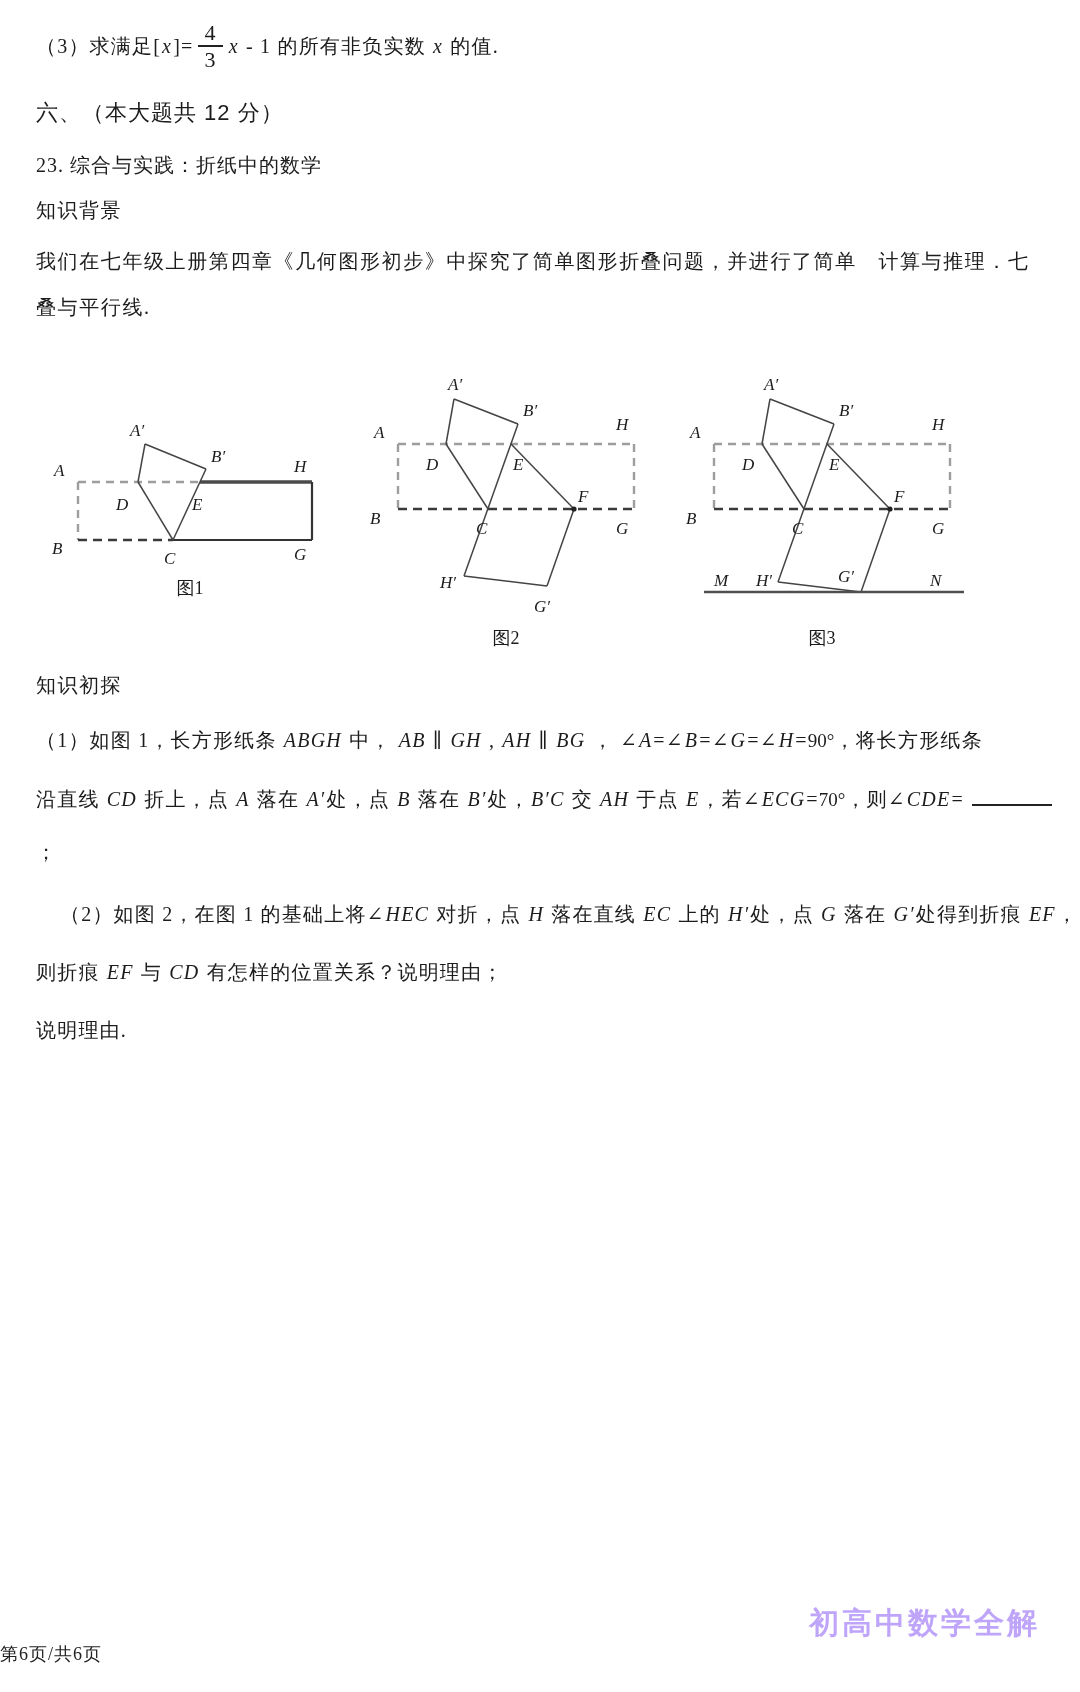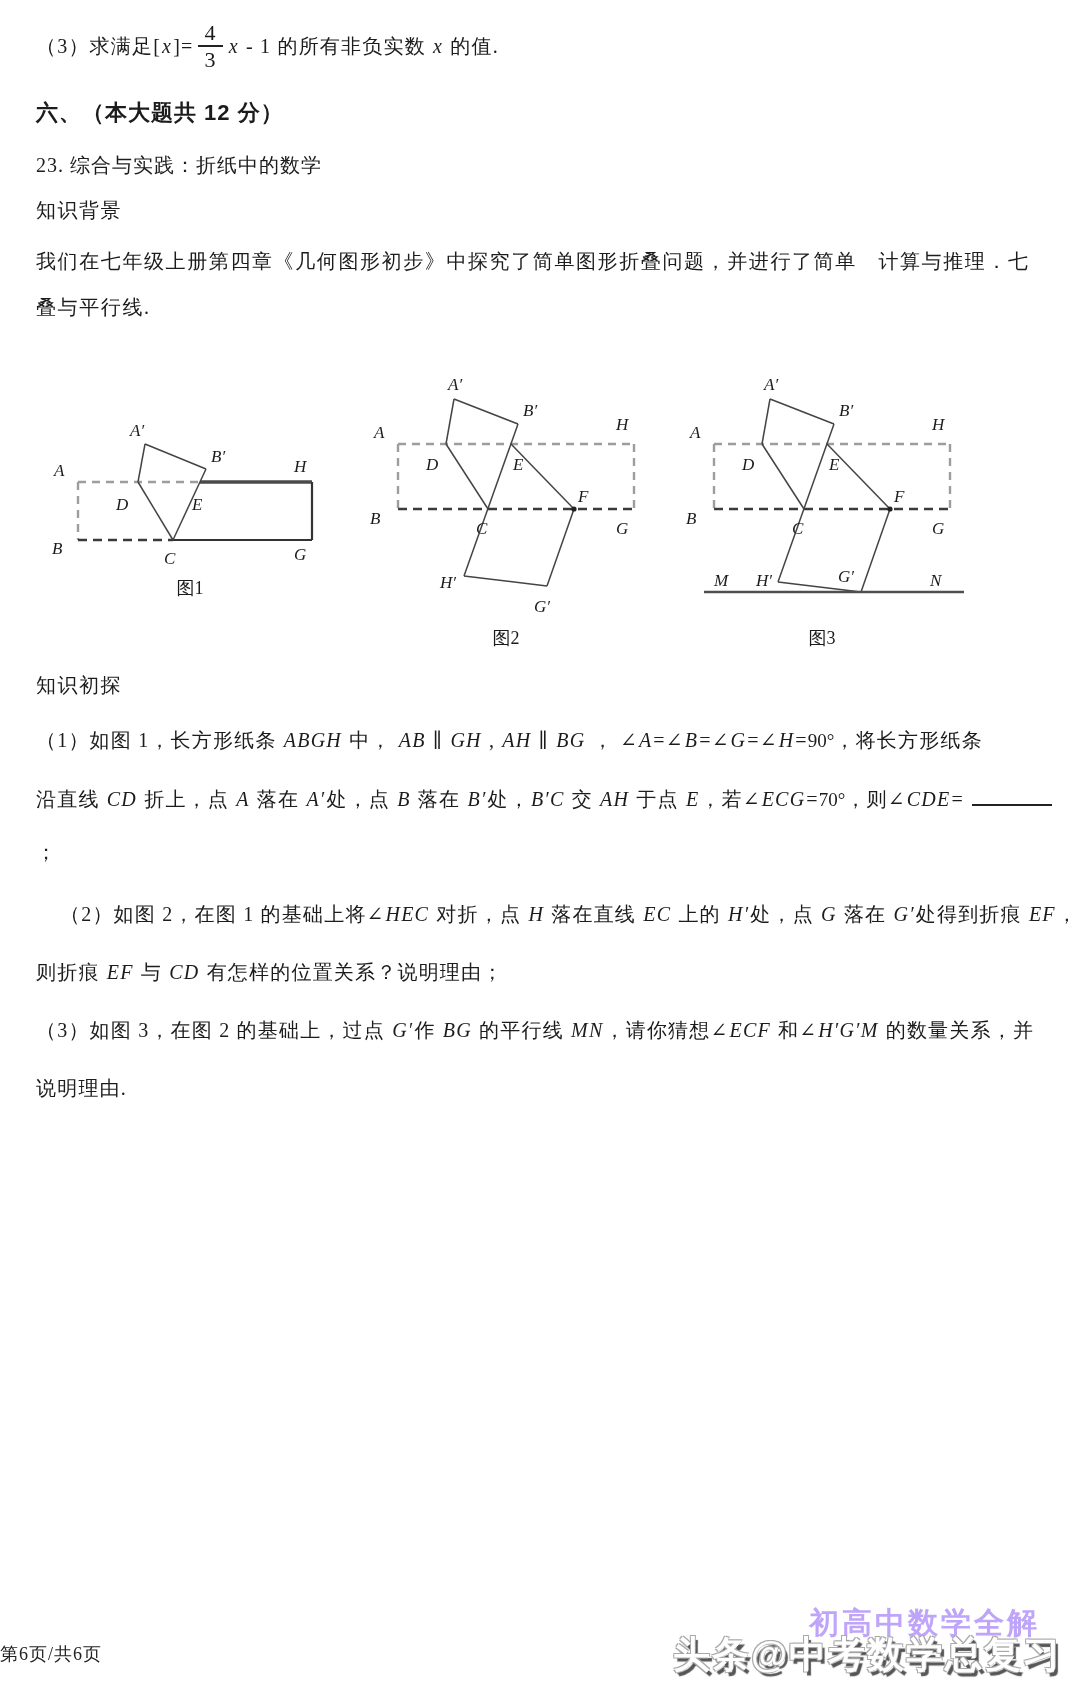--- a/index.html
+++ b/index.html
@@ -17,21 +17,21 @@
   p{margin:0;}
   .it{font-style:italic;padding:0 1px;}
   .nm{font-size:19px;letter-spacing:0;}
   .blank{display:inline-block;width:80px;height:5px;border-bottom:2px solid #222;margin-left:8px;}
   .qline{font-size:20px;letter-spacing:1.2px;line-height:58px;white-space:nowrap;}
   .bgline{font-size:20px;letter-spacing:1.6px;line-height:46px;white-space:nowrap;}
   .frac-line{display:flex;align-items:center;line-height:1;height:72px;font-size:20px;letter-spacing:1.2px;}
   .frac{display:inline-flex;flex-direction:column;align-items:center;margin:0 5px;font-size:22px;line-height:1.05;}
   .frac .num{border-bottom:2px solid #222;padding:0 6px 1px;}
   .frac .den{padding-top:1px;}
-  .h-six{font-family:"Liberation Sans","DejaVu Sans",sans-serif;font-weight:bold;font-size:22px;margin-top:16px;letter-spacing:1px;}
+  .h-six{font-family:"Liberation Sans","DejaVu Sans",sans-serif;font-weight:normal;font-size:22px;margin-top:16px;letter-spacing:1px;}
   .h-q23{font-size:20px;margin-top:24px;letter-spacing:1px;}
   .h-sub{font-size:20px;margin-top:18px;letter-spacing:1.5px;}
   .bg-block{margin-top:14px;}
   .figures-row{display:flex;gap:16px;margin-top:24px;margin-left:4px;}
   .figure svg{display:block;}
   .semi{font-size:20px;line-height:46px;}
   .flabel{font-family:"Liberation Serif","DejaVu Serif",serif;font-style:italic;font-size:17px;fill:#1b1b1b;}
   .fcaption{font-family:"Liberation Serif","DejaVu Serif",serif;font-size:18px;fill:#1b1b1b;}
   .dash-grey{stroke:#9d9d9d;stroke-width:2.4;stroke-dasharray:8 6;fill:none;}
   .dash-dark{stroke:#3a3a3a;stroke-width:2.4;stroke-dasharray:9 6;fill:none;}
@@ -191,21 +191,19 @@
 
   <p class="h-sub" style="">知识初探</p>
 
   <p class="qline" style="margin-top:12px;"><span>（1）如图 1，长方形纸条 </span><span class="it">ABGH</span><span> 中， </span><span class="it">AB</span><span> ∥ </span><span class="it">GH</span><span> , </span><span class="it">AH</span><span> ∥ </span><span class="it">BG</span><span> ， ∠</span><span class="it">A</span><span>=∠</span><span class="it">B</span><span>=∠</span><span class="it">G</span><span>=∠</span><span class="it">H</span><span>=</span><span class="nm">90°</span><span>，将长方形纸条</span></p>
   <p class="qline"><span>沿直线 </span><span class="it">CD</span><span> 折上，点 </span><span class="it">A</span><span> 落在 </span><span class="it">A′</span><span>处，点 </span><span class="it">B</span><span> 落在 </span><span class="it">B′</span><span>处，</span><span class="it">B′C</span><span> 交 </span><span class="it">AH</span><span> 于点 </span><span class="it">E</span><span>，若∠</span><span class="it">ECG</span><span>=</span><span class="nm">70°</span><span>，则∠</span><span class="it">CDE</span><span>=</span><span class="blank"></span></p>
   <p class="semi">；</p>
 
 
   <p class="qline" style="margin-top:10px;margin-left:24px;"><span>（2）如图 2，在图 1 的基础上将∠</span><span class="it">HEC</span><span> 对折，点 </span><span class="it">H</span><span> 落在直线 </span><span class="it">EC</span><span> 上的 </span><span class="it">H′</span><span>处，点 </span><span class="it">G</span><span> 落在 </span><span class="it">G′</span><span>处得到折痕 </span><span class="it">EF</span><span>，</span></p>
   <p class="qline"><span>则折痕 </span><span class="it">EF</span><span> 与 </span><span class="it">CD</span><span> 有怎样的位置关系？说明理由；</span></p>
-  <p class="qline"><span>（3）如图 3，在图 2 的基础上，过点 </span><span class="it">G′</span><span>作 </span><span class="it">BG</span><span> 的平行线 </span><span class="it">MN</span><span>，请你猜想∠</span><span class="it">ECF</span><span> 和∠</span><span class="it">H′G′M</span><span> 的数量关系，并</span></p>
   <p class="qline"><span>说明理由.</span></p>
 
   <div class="footer">第6页/共6页</div>
 
   <div class="wm-back">初高中数学全解</div>
-  <div class="wm-front">头条@中考数学总复习</div>
 
 </div>
 
 </body></html>

